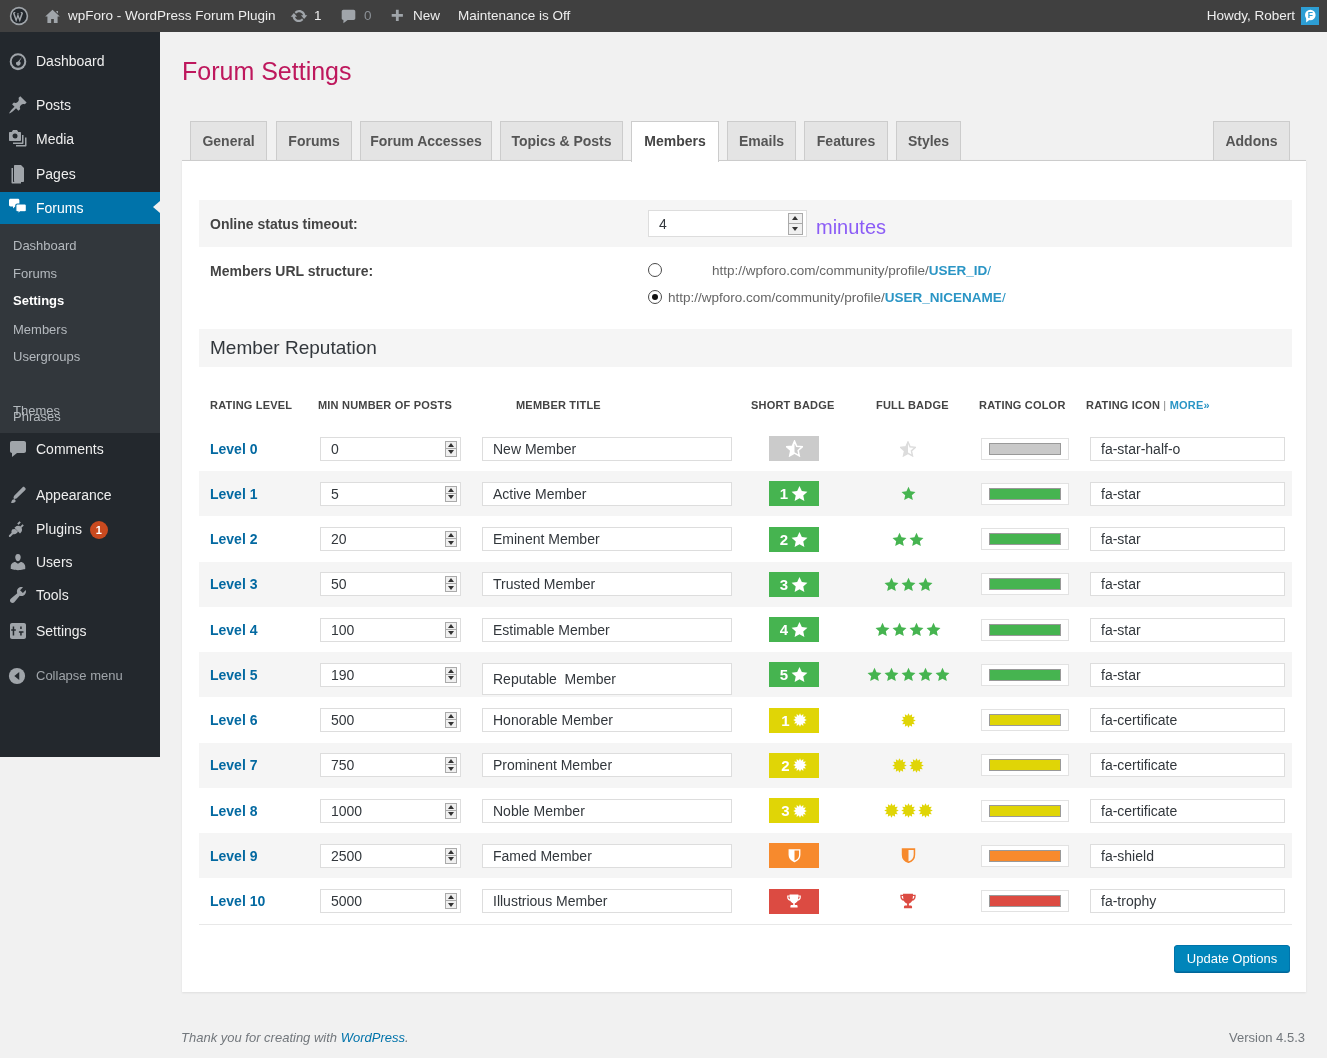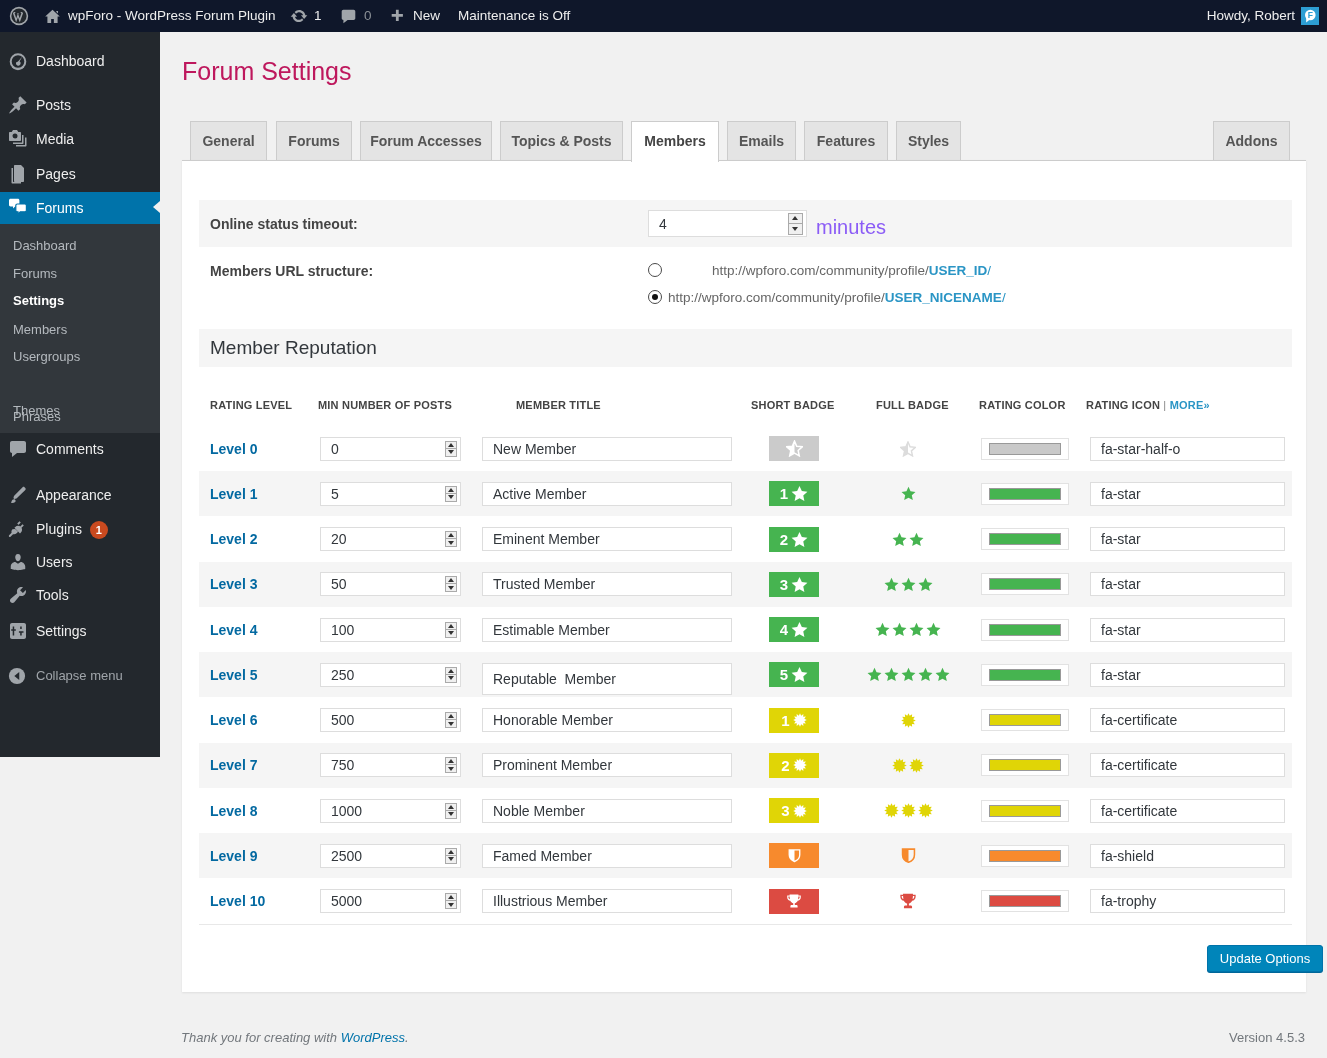--- a/index.html
+++ b/index.html
@@ -2,21 +2,21 @@
 <html><head>
 <meta charset="utf-8">
 <style>
 * { margin:0; padding:0; box-sizing:border-box; }
 html,body { width:1327px; height:1058px; }
 body { font-family:"Liberation Sans", sans-serif; background:#f1f1f1; overflow:hidden; }
 .page { position:relative; width:1327px; height:1058px; }
 .abs { position:absolute; }
 
 
-#adminbar { position:absolute; left:0; top:0; width:1327px; height:32px; background:#0f172a; color:#eee; font-size:13.5px; z-index:50; }
+#adminbar { position:absolute; left:0; top:0; width:1327px; height:32px; background:#404040; color:#eee; font-size:13.5px; z-index:50; }
 #adminbar .it { position:absolute; top:0; height:32px; line-height:32px; white-space:nowrap; }
 #adminbar svg { vertical-align:middle; }
 
 
 #sidebar { position:absolute; left:0; top:32px; width:160px; height:725px; background:#23282d; z-index:40; }
 .mitem { position:absolute; left:0; width:160px; height:34px; color:#eee; font-size:14px; }
 .mitem .ic { position:absolute; left:8px; top:7px; width:20px; height:20px; }
 .mitem .lbl { position:absolute; left:36px; top:0; line-height:34px; }
 .sub { position:absolute; left:0; width:160px; color:#b4b9be; font-size:13px; line-height:27px; padding-left:13px; }
 .sub.on { color:#fff; font-weight:bold; }
@@ -50,21 +50,21 @@
 .rowlbl { position:absolute; left:28px; font-size:14px; font-weight:bold; color:#0369a1; }
 .badge { position:absolute; left:587px; width:50px; height:25px; display:flex; align-items:center; justify-content:center; gap:3px; color:#fff; font-size:15px; font-weight:bold; }
 .fullb { position:absolute; left:660px; width:132px; display:flex; align-items:center; justify-content:center; gap:2px; }
 .swatcho { position:absolute; left:799px; width:88px; height:22px; background:#fff; border:1px solid #e2e2e2; }
 .swatchi { position:absolute; left:7px; top:4px; width:72px; height:12px; border:1px solid #999; }
 
 
 .radio { position:absolute; width:14px; height:14px; border:1.5px solid #4a4a4a; border-radius:50%; background:#fff; }
 .radio.sel::after { content:""; position:absolute; left:2.5px; top:2.5px; width:6px; height:6px; background:#111; border-radius:50%; }
 
-.btn-primary { position:absolute; background:#0085ba; border:1px solid #0073aa; border-radius:3px; color:#fff; font-size:13px; text-align:center; box-shadow:0 1px 0 #006799;margin-left:33px; }
+.btn-primary { position:absolute; background:#0085ba; border:1px solid #0073aa; border-radius:3px; color:#fff; font-size:13px; text-align:center; box-shadow:0 1px 0 #006799; }
 
 #footer-l { position:absolute; left:181px; top:1030px; font-size:13px; font-style:italic; color:#72777c; }
 #footer-l a { color:#0073aa; text-decoration:none; }
 #footer-r { position:absolute; right:22px; top:1030px; font-size:13px; color:#72777c; }
 </style>
 </head>
 <body>
 <div class="page">
 
 <div id="adminbar">
@@ -444,21 +444,21 @@
         </div>
 <div class="swatcho" style="top:457.5px;">
           <span class="swatchi" style="background:#46b450;"></span>
         </div>
 <div class="tin" style="left:908px;top:456.5px;width:195px;height:24px;">
           <span class="txt">fa-star</span>
         </div>
 <div class="stripe" style="top:491.25px;height:45px;"></div>
 <div class="rowlbl" style="top:505.75px;">Level 5</div>
 <div class="tin" style="left:138px;top:501.75px;width:141px;height:24px;">
-          <span class="txt">250</span>
+          <span class="txt">190</span>
           <span class="spin">
             <span class="b up">
               <i class="tri-up"></i>
             </span>
             <span class="b dn">
               <i class="tri-dn"></i>
             </span>
           </span>
         </div>
 <div class="tin" style="left:300px;top:501.75px;width:250px;height:32px;">

